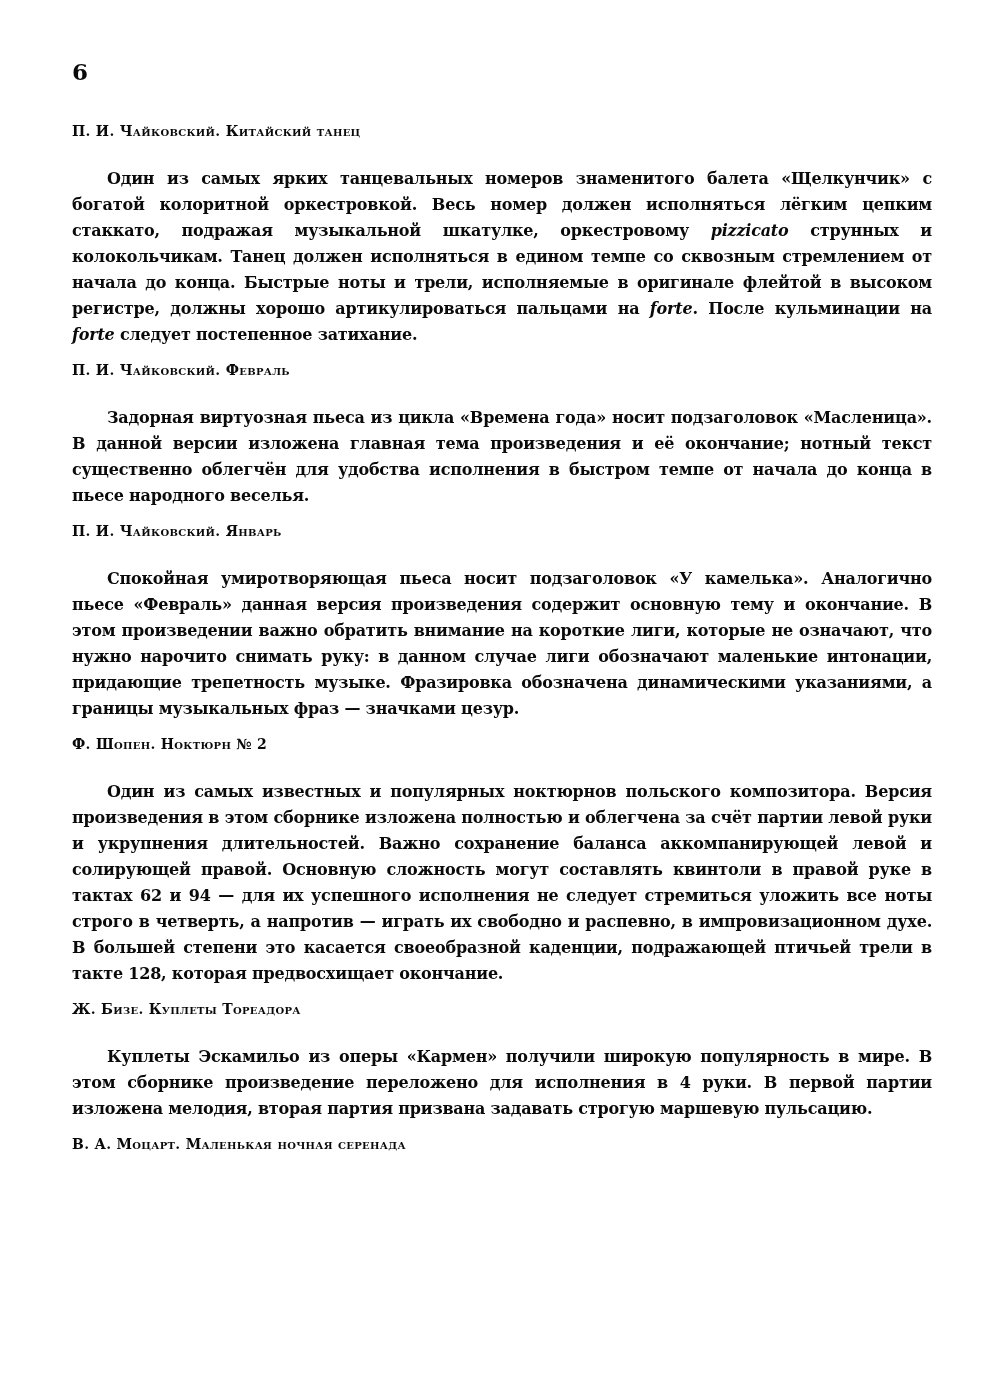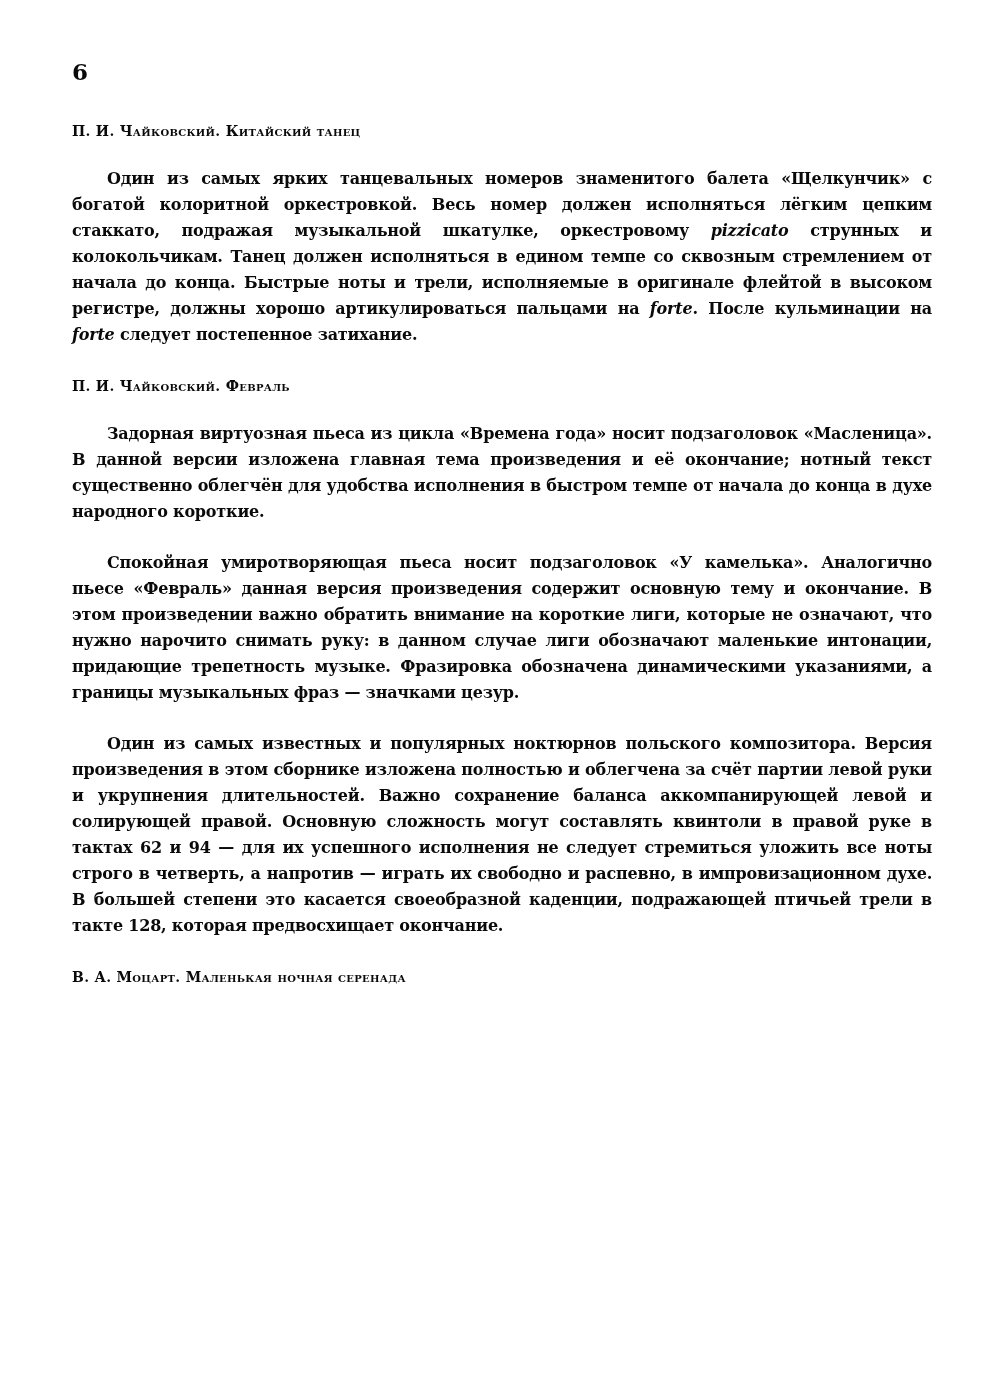--- a/index.html
+++ b/index.html
@@ -24,21 +24,21 @@
     font-weight: bold;
     line-height: 28px;
   }
   .content {
     position: absolute;
     left: 72px;
     top: 118px;
     width: 860px;
   }
   .section { margin: 0; }
-  .section + .section { margin-top: 25px; }
+  .section + .section { margin-top: 9px; }
   .section-heading {
     margin: 0;
     font-size: 14px;
     font-weight: bold;
     font-variant: small-caps;
     letter-spacing: 0.3px;
     line-height: 27px;
     white-space: nowrap;
   }
   .section-paragraph {
@@ -61,32 +61,36 @@
 
   <main class="content">
 
     <section class="section">
       <h2 class="section-heading">П. И. Чайковский. Китайский танец</h2>
       <p class="section-paragraph"><span>Один из самых ярких танцевальных номеров знаменитого балета «Щелкунчик» с богатой колоритной оркестровкой. Весь номер должен исполняться лёгким цепким стаккато, подражая музыкальной шкатулке, оркестровому </span><span class="italic">pizzicato</span><span> струнных и колокольчикам. Танец должен исполняться в едином темпе со сквозным стремлением от начала до конца. Быстрые ноты и трели, исполняемые в оригинале флейтой в высоком регистре, должны хорошо артикулироваться пальцами на </span><span class="italic">forte</span><span>. После кульминации на </span><span class="italic">forte</span><span> следует постепенное затихание.</span></p>
     </section>
 
     <section class="section">
       <h2 class="section-heading">П. И. Чайковский. Февраль</h2>
-      <p class="section-paragraph"><span>Задорная виртуозная пьеса из цикла «Времена года» носит подзаголовок «Масленица». В данной версии изложена главная тема произведения и её окончание; нотный текст существенно облегчён для удобства исполнения в быстром темпе от начала до конца в духе народного короткие.</span></p>
+      <p class="section-paragraph"><span>Задорная виртуозная пьеса из цикла «Времена года» носит подзаголовок «Масленица». В данной версии изложена главная тема произведения и её окончание; нотный текст существенно облегчён для удобства исполнения в быстром темпе от начала до конца в пьесе народного веселья.</span></p>
     </section>
 
     <section class="section">
+      <h2 class="section-heading">П. И. Чайковский. Январь</h2>
       <p class="section-paragraph"><span>Спокойная умиротворяющая пьеса носит подзаголовок «У камелька». Аналогично пьесе «Февраль» данная версия произведения содержит основную тему и окончание. В этом произведении важно обратить внимание на короткие лиги, которые не означают, что нужно нарочито снимать руку: в данном случае лиги обозначают маленькие интонации, придающие трепетность музыке. Фразировка обозначена динамическими указаниями, а границы музыкальных фраз — значками цезур.</span></p>
     </section>
 
     <section class="section">
+      <h2 class="section-heading">Ф. Шопен. Ноктюрн № 2</h2>
       <p class="section-paragraph"><span>Один из самых известных и популярных ноктюрнов польского композитора. Версия произведения в этом сборнике изложена полностью и облегчена за счёт партии левой руки и укрупнения длительностей. Важно сохранение баланса аккомпанирующей левой и солирующей правой. Основную сложность могут составлять квинтоли в правой руке в тактах 62 и 94 — для их успешного исполнения не следует стремиться уложить все ноты строго в четверть, а напротив — играть их свободно и распевно, в импровизационном духе. В большей степени это касается своеобразной каденции, подражающей птичьей трели в такте 128, которая предвосхищает окончание.</span></p>
     </section>
 
     <section class="section">
+      <h2 class="section-heading">Ж. Бизе. Куплеты Тореадора</h2>
+      <p class="section-paragraph"><span>Куплеты Эскамильо из оперы «Кармен» получили широкую популярность в мире. В этом сборнике произведение переложено для исполнения в 4 руки. В первой партии изложена мелодия, вторая партия призвана задавать строгую маршевую пульсацию.</span></p>
     </section>
 
     <section class="section">
       <h2 class="section-heading">В. А. Моцарт. Маленькая ночная серенада</h2>
 
     </section>
 
   </main>
 </div>
 

